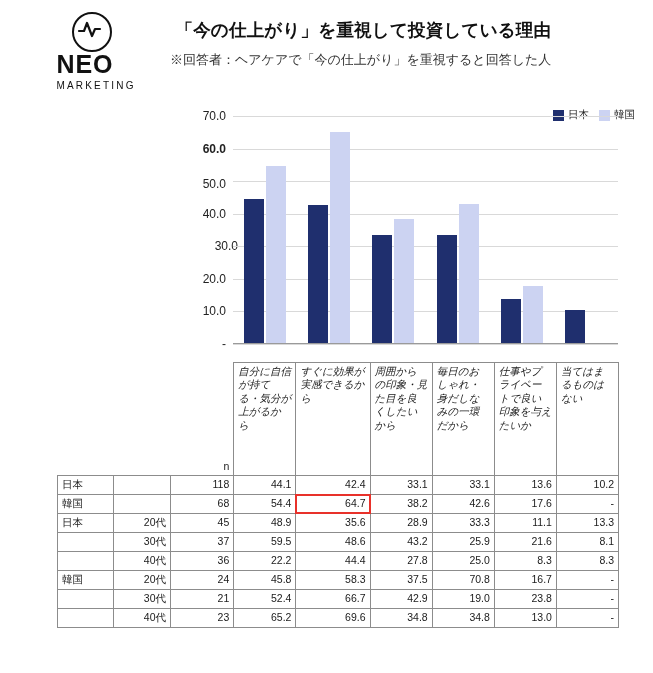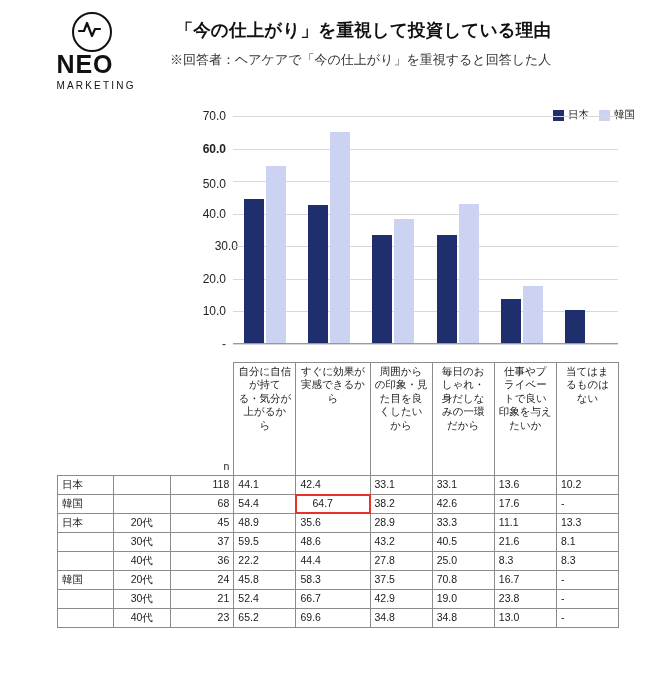--- a/index.html
+++ b/index.html
@@ -166,25 +166,26 @@
     text-align: right;
     vertical-align: bottom !important;
     border-left: none !important;
     border-top: none !important;
     border-bottom: 1px solid #8c8c8c !important;
     border-right: 1px solid #8c8c8c !important;
     padding-bottom: 2px;
   }
   .cat-head {
     width: 58px;
-    text-align: center;
+    text-align: left;
+    font-style: italic;
   }
   .lbl1 { width: 52px; text-align: left; }
-  .lbl2 { width: 54px; text-align: center; }
-  .num { width: 58px; }
+  .lbl2 { width: 54px; text-align: right; }
+  .num { text-align: right; width: 58px; }
   .ncol { text-align: right; width: 60px; }
   .row-h { height: 19px; }
   .highlight-cell {
     position: relative;
     padding-left: 16px;
   }
   .highlight-cell .box {
     position: absolute;
     left: -1px;
     top: -1px;
@@ -309,21 +310,21 @@
           <td class="num">11.1</td>
           <td class="num">13.3</td>
         </tr>
         <tr class="row-h">
           <td class="lbl1"></td>
           <td class="lbl2">30代</td>
           <td class="ncol">37</td>
           <td class="num">59.5</td>
           <td class="num">48.6</td>
           <td class="num">43.2</td>
-          <td class="num">40.5</td>
+          <td class="num">25.9</td>
           <td class="num">21.6</td>
           <td class="num">8.1</td>
         </tr>
         <tr class="row-h">
           <td class="lbl1"></td>
           <td class="lbl2">40代</td>
           <td class="ncol">36</td>
           <td class="num">22.2</td>
           <td class="num">44.4</td>
           <td class="num">27.8</td>

